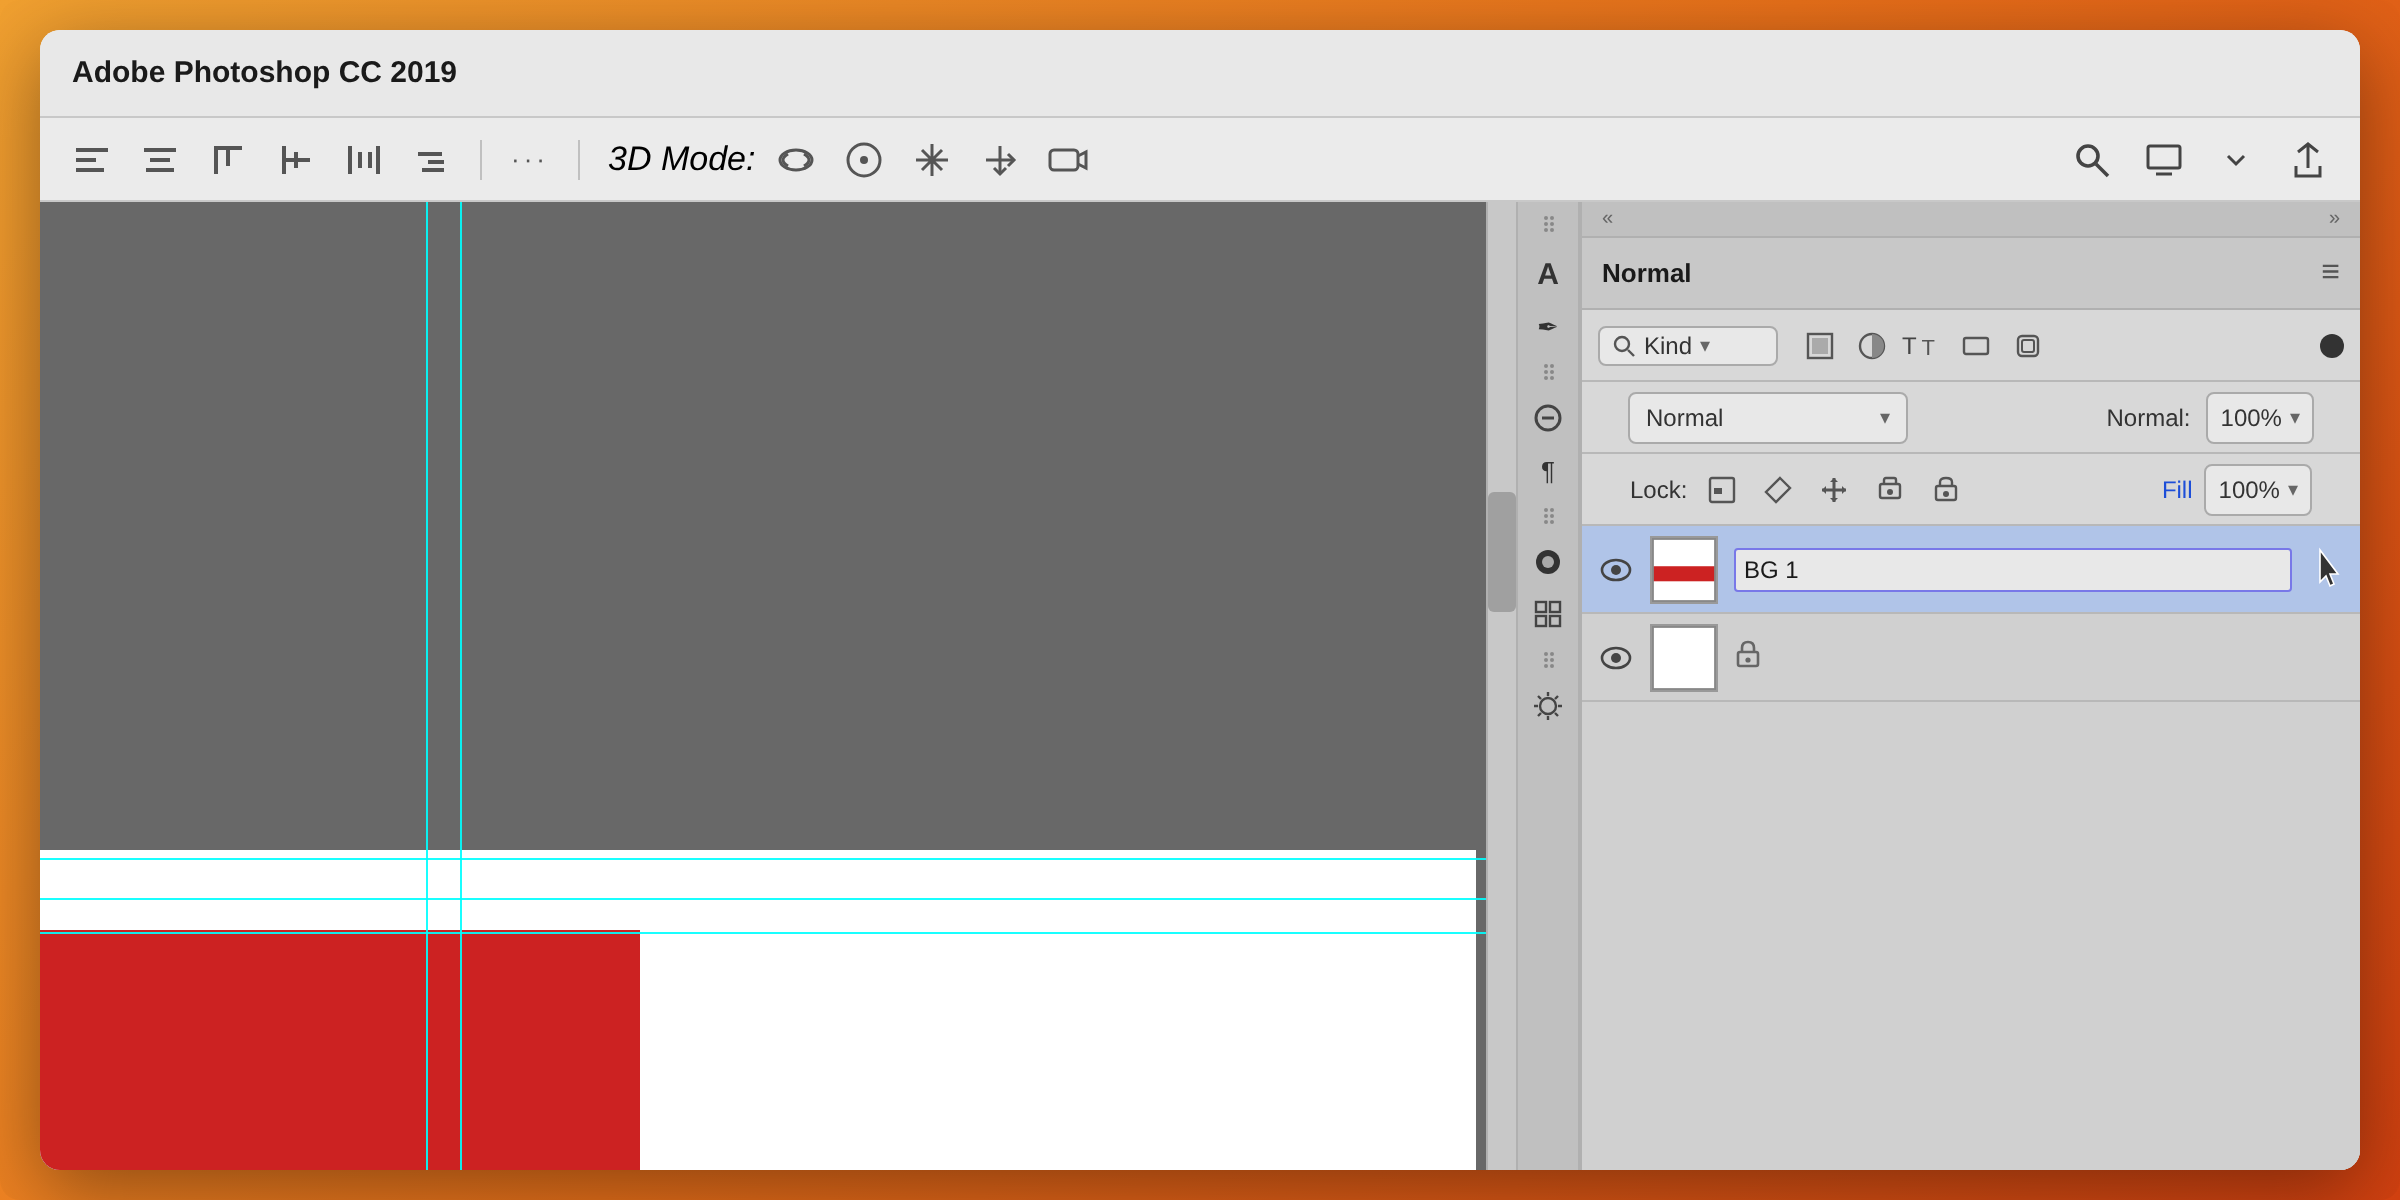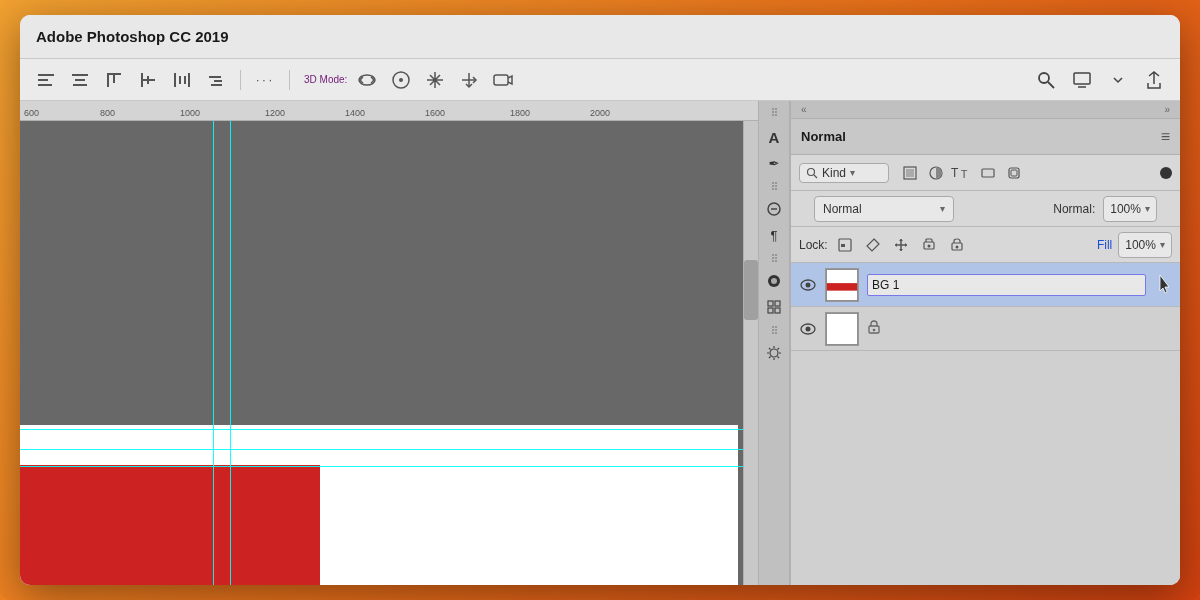--- a/index.html
+++ b/index.html
@@ -62,23 +62,24 @@
       color: #444;
       cursor: pointer;
     }
     .toolbar-separator {
       width: 1px;
       height: 20px;
       background: #c0c0c0;
       margin: 0 4px;
     }
     .toolbar-3d {
-      font-size: 10px;
-      color: #701a75;
+      font-size: 17px;
+      color: #000000;
       margin-left: 4px;
+      font-style: italic;
     }
     .toolbar-spacer { flex: 1; }
     .toolbar-right {
       display: flex;
       align-items: center;
       gap: 8px;
     }
 
     
     .main-content {
@@ -357,21 +358,21 @@
       cursor: pointer;
       height: 26px;
     }
 
     
     .lock-row {
       height: 36px;
       background: #d8d8d8;
       display: flex;
       align-items: center;
-      padding: 0 8px;
+      padding: 0 24px;
       gap: 6px;
       border-bottom: 1px solid #b8b8b8;
     }
     .lock-label {
       font-size: 12px;
       color: #333;
     }
     .lock-icon-btn {
       width: 22px;
       height: 22px;
@@ -628,32 +629,20 @@
             <path d="M10 2 L10 14 M5 6 L10 2 L15 6 M4 13 L4 18 L16 18 L16 13" fill="none" stroke="#444" stroke-width="1.5"></path>
           </svg>
       </div>
     </div>
   </div>
 
   <div class="main-content">
 
     <div class="canvas-area">
 
-      <div class="ruler-h">
-        <div class="ruler-marks">
-          <span class="ruler-mark" style="left:4px">600</span>
-          <span class="ruler-mark" style="left:80px">800</span>
-          <span class="ruler-mark" style="left:160px">1000</span>
-          <span class="ruler-mark" style="left:245px">1200</span>
-          <span class="ruler-mark" style="left:325px">1400</span>
-          <span class="ruler-mark" style="left:405px">1600</span>
-          <span class="ruler-mark" style="left:490px">1800</span>
-          <span class="ruler-mark" style="left:570px">2000</span>
-        </div>
-      </div>
 
       <div class="canvas-viewport">
         <div class="canvas-bg"></div>
         <div class="canvas-white"></div>
         <div class="canvas-red"></div>
 
         <div class="guide-v1"></div>
         <div class="guide-v2"></div>
         <div class="guide-h1"></div>
         <div class="guide-h2"></div>

